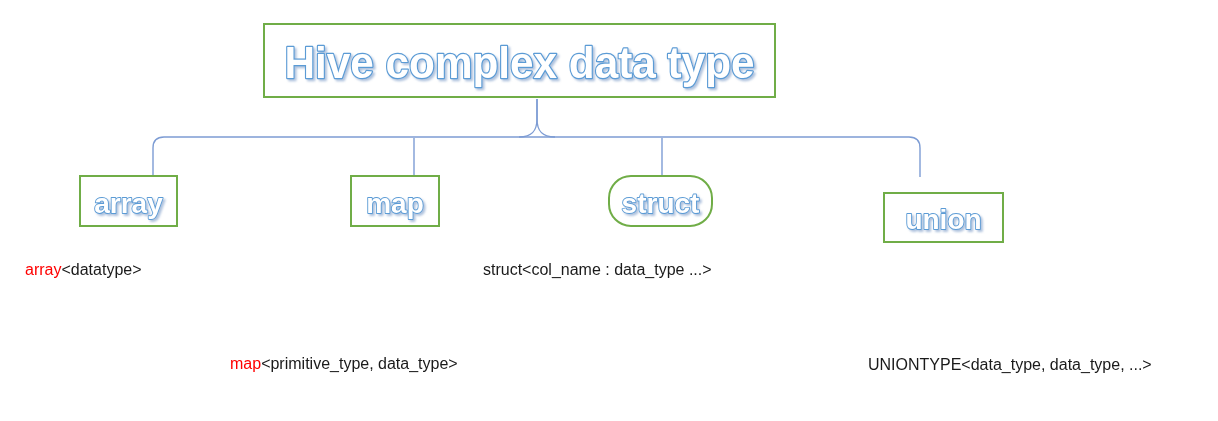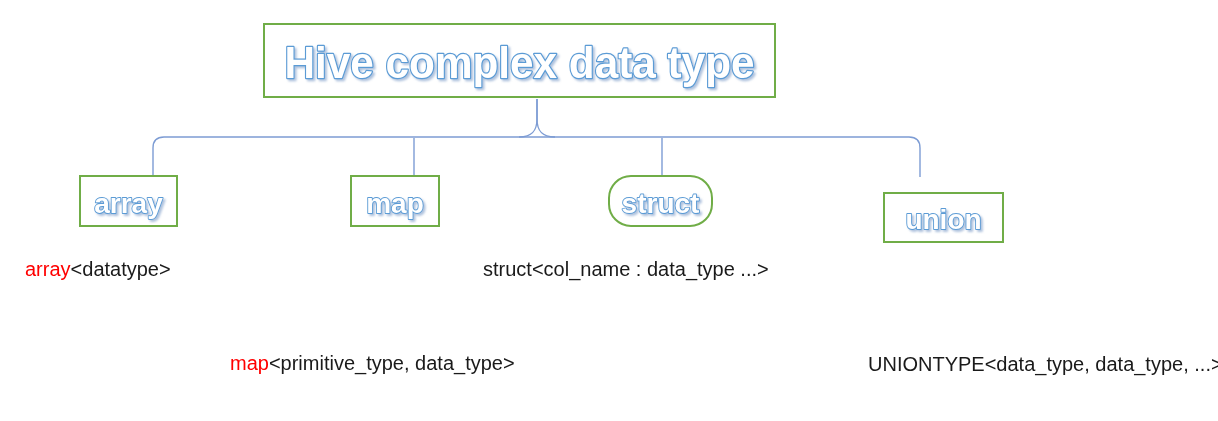--- a/index.html
+++ b/index.html
@@ -14,21 +14,21 @@
     display:flex;align-items:flex-end;justify-content:center;
   }
   .wa-svg{width:100%;height:100%;filter:drop-shadow(2px 2.5px 1.2px rgba(96,134,187,0.5));}
   .wordart{
     font-family:"Liberation Sans",sans-serif;font-weight:bold;
     fill:#ffffff;stroke:#5B9BD5;paint-order:stroke;stroke-linejoin:round;
   }
   .wordart.title{font-size:44px;stroke-width:2.4px;}
   .wordart.child{font-size:28px;stroke-width:1.8px;}
   .ann{
-    position:absolute;font-size:20px;line-height:27px;color:#1A1A1A;white-space:nowrap;
+    position:absolute;font-size:16px;line-height:27px;color:#1A1A1A;white-space:nowrap;
     font-family:"Liberation Sans",sans-serif;
   }
   .kw{color:#FF0000;}
 </style>
 </head>
 <body>
 
 <div class="canvas">
 
   <svg class="connectors" width="1218" height="421" viewBox="0 0 1218 421" aria-hidden="true">

